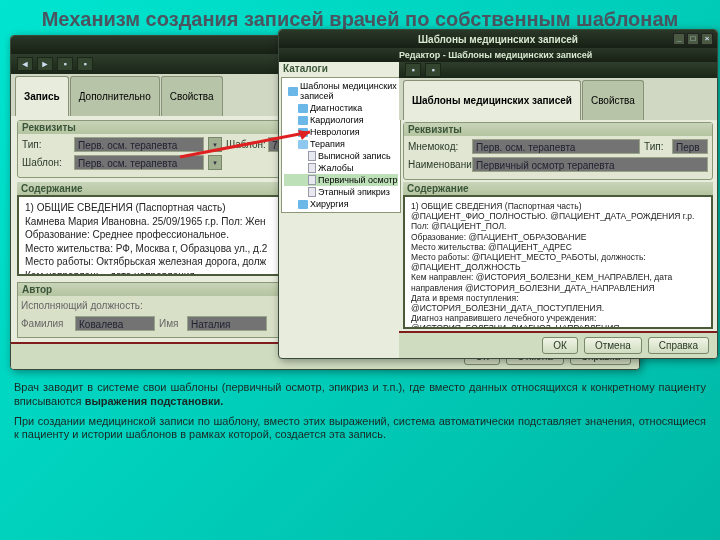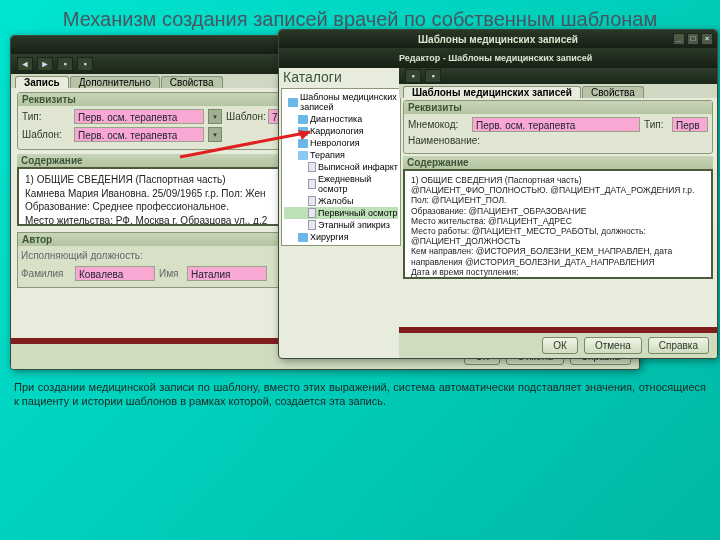--- a/index.html
+++ b/index.html
@@ -4,21 +4,21 @@
 <style>
 * { box-sizing: border-box; margin: 0; padding: 0; }
 body {
   width: 720px; height: 540px;
   font-family: Arial, sans-serif;
   font-size: 10px;
   background: linear-gradient(135deg, #00e5d0 0%, #00b8a5 100%);
   position: relative; overflow: hidden;
 }
 .title {
-  text-align: center; font-size: 20px; font-weight: normal;
+  text-align: center; font-size: 20px; font-weight: bold;
   color: #4a5560; padding: 8px 0 4px;
 }
 .stage { position: relative; width: 700px; height: 340px; margin: 0 auto; }
 .win {
   position: absolute; background: #e8ecdc; border: 1px solid #3a4a3a;
   border-radius: 4px; box-shadow: 2px 2px 8px rgba(0,0,0,0.4);
   display: flex; flex-direction: column; overflow: hidden;
 }
 .win-left { left: 0; top: 0; width: 630px; height: 335px; }
 .win-right { right: -8px; top: -6px; width: 440px; height: 330px; z-index: 2; }
@@ -37,55 +37,55 @@
   background: linear-gradient(#2f3e2c, #1a2618);
   height: 20px; display: flex; align-items: center; gap: 4px; padding: 0 6px;
 }
 .toolbar .tbtn {
   width: 16px; height: 14px; background: #33452f; border: 1px solid #1a2618;
   display: inline-flex; align-items: center; justify-content: center;
   color: #cde; font-size: 9px;
 }
 .tabs { display: flex; gap: 0; background: #d0d8c4; padding: 2px 4px 0; }
 .tab {
-  padding: 0 8px; font-size: 10px; background: #b8c4a8;
+  padding: 14px 8px; font-size: 10px; background: #b8c4a8;
   border: 1px solid #889078; border-bottom: none;
   border-radius: 3px 3px 0 0; margin-right: 1px;
 }
 .tab.active { background: #e8ecdc; font-weight: bold; }
 .group {
   margin: 4px 6px; border: 1px solid #8a9878; border-radius: 3px;
   padding: 4px; background: #e0e6d2;
 }
 .group-title {
   color: #3a5538; font-weight: bold; font-size: 10px;
   margin: -4px -4px 3px; padding: 1px 4px;
   background: linear-gradient(#c8d4b8, #b4c4a0);
 }
 .row { display: flex; align-items: center; gap: 4px; margin-bottom: 3px; font-size: 10px; }
 .lbl { color: #2a3a28; width: 48px; }
 .fld {
-  background: #f9a8d4; border: 1px solid #98a488; padding: 1px 3px;
+  background: #737373; border: 1px solid #98a488; padding: 1px 3px;
   font-size: 10px; color: #223; flex: 1; height: 15px; line-height: 13px;
 }
 .fld.sm { flex: 0 0 50px; }
 .drop {
   width: 14px; height: 15px; background: #a0b090; border: 1px solid #788868;
   display: inline-flex; align-items: center; justify-content: center;
   font-size: 7px; color: #334;
 }
 .content-box {
   background: #fff; border: 2px solid #4a5a3a; margin: 0 6px 4px;
   padding: 4px 6px; font-size: 10px; line-height: 1.35; color: #222;
   flex: 1; overflow: hidden;
 }
 .author-grp { margin: 2px 6px 4px; border: 1px solid #8a9878; padding: 3px;
   background: #d8e0c8; font-size: 10px; }
 .btn-row { display: flex; gap: 6px; justify-content: flex-end; padding: 4px 8px;
-  background: #d0dcc0; border-top: 6px solid #7f1d1d; margin-top: 46px; }
+  background: #d0dcc0; border-top: 2px solid #7f1d1d; }
 .btn {
   padding: 2px 10px; font-size: 10px;
   background: linear-gradient(#f0f4e4, #d0dcc0);
   border: 1px solid #788868; border-radius: 3px; color: #2a3a28;
 }
 .right-body { display: flex; flex: 1; overflow: hidden; }
 .tree {
   width: 120px; background: #fff; border: 1px solid #8a9878;
   margin: 2px; font-size: 9px; padding: 2px;
 }
@@ -185,26 +185,26 @@
 
   <div class="win win-right">
     <div class="titlebar">
       <span>Шаблоны медицинских записей</span>
       <div class="ctrls">
         <span>_</span>
         <span>□</span>
         <span>×</span>
       </div>
     </div>
-    <div class="titlebar" style="height:20px;font-size:9px;justify-content:flex-start;padding-left:120px">
+    <div class="titlebar" style="height:14px;font-size:9px;justify-content:flex-start;padding-left:120px">
       <span>Редактор - Шаблоны медицинских записей</span>
     </div>
     <div class="right-body">
       <div style="display:flex;flex-direction:column;width:120px">
-        <div style="font-size:14px;padding:1px 4px;color:#3a5538;font-weight:normal">Каталоги</div>
+        <div style="font-size:10px;padding:1px 4px;color:#3a5538;font-weight:bold">Каталоги</div>
         <div class="tree" id="tree">
             <div class="tree-node l1">
               <span class="fold-ico"></span>
               <span>Шаблоны медицинских записей</span>
             </div>
             <div class="tree-node l2">
               <span class="fold-ico"></span>
               <span>Диагностика</span>
             </div>
             <div class="tree-node l2">
@@ -214,25 +214,21 @@
             <div class="tree-node l2">
               <span class="fold-ico"></span>
               <span>Неврология</span>
             </div>
             <div class="tree-node l2">
               <span class="fold-ico open"></span>
               <span>Терапия</span>
             </div>
             <div class="tree-node l3">
               <span class="doc-ico"></span>
-              <span>Выписной инфаркт</span>
-            </div>
-            <div class="tree-node l3">
-              <span class="doc-ico"></span>
-              <span>Ежедневный осмотр</span>
+              <span>Выписной запись</span>
             </div>
             <div class="tree-node l3">
               <span class="doc-ico"></span>
               <span>Жалобы</span>
             </div>
             <div class="tree-node l3 sel">
               <span class="doc-ico"></span>
               <span>Первичный осмотр</span>
             </div>
             <div class="tree-node l3">
@@ -257,20 +253,21 @@
         <div class="group" style="margin:2px 4px">
           <div class="group-title">Реквизиты</div>
           <div class="row">
             <span class="lbl" style="width:60px">Мнемокод:</span>
             <span class="fld">Перв. осм. терапевта</span>
             <span class="lbl" style="width:24px">Тип:</span>
             <span class="fld" style="flex:0 0 36px">Перв</span>
           </div>
           <div class="row">
             <span class="lbl" style="width:60px">Наименование:</span>
+            <span class="fld">Первичный осмотр терапевта</span>
           </div>
         </div>
         <div class="group-title" style="margin:0 4px">Содержание</div>
         <div class="content-box" style="margin: 0px 4px 2px; font-size: 8.5px; line-height: 1.2; white-space: pre-line;">1) ОБЩИЕ СВЕДЕНИЯ (Паспортная часть)
 @ПАЦИЕНТ_ФИО_ПОЛНОСТЬЮ. @ПАЦИЕНТ_ДАТА_РОЖДЕНИЯ г.р. Пол: @ПАЦИЕНТ_ПОЛ.
 Образование: @ПАЦИЕНТ_ОБРАЗОВАНИЕ
 Место жительства: @ПАЦИЕНТ_АДРЕС
 Место работы: @ПАЦИЕНТ_МЕСТО_РАБОТЫ, должность: @ПАЦИЕНТ_ДОЛЖНОСТЬ
 Кем направлен: @ИСТОРИЯ_БОЛЕЗНИ_КЕМ_НАПРАВЛЕН, дата направления @ИСТОРИЯ_БОЛЕЗНИ_ДАТА_НАПРАВЛЕНИЯ
 Дата и время поступления: @ИСТОРИЯ_БОЛЕЗНИ_ДАТА_ПОСТУПЛЕНИЯ.
@@ -289,14 +286,15 @@
   </div>
 
   <svg class="arrow" style="left:160px;top:92px" width="150" height="40">
     <line x1="10" y1="30" x2="140" y2="5" stroke="#e02020" stroke-width="3"></line>
     <polygon points="140,5 128,3 132,13" fill="#e02020"></polygon>
   </svg>
 
 </div>
 
 <div class="body-text">
+  <p><span>Врач заводит в системе свои шаблоны (первичный осмотр, эпикриз и т.п.), где вместо данных относящихся к конкретному пациенту вписываются </span><b>выражения подстановки.</b></p>
   <p>При создании медицинской записи по шаблону, вместо этих выражений, система автоматически подставляет значения, относящиеся к пациенту и истории шаблонов в рамках которой, создается эта запись.</p>
 </div>
 
 </body></html>

